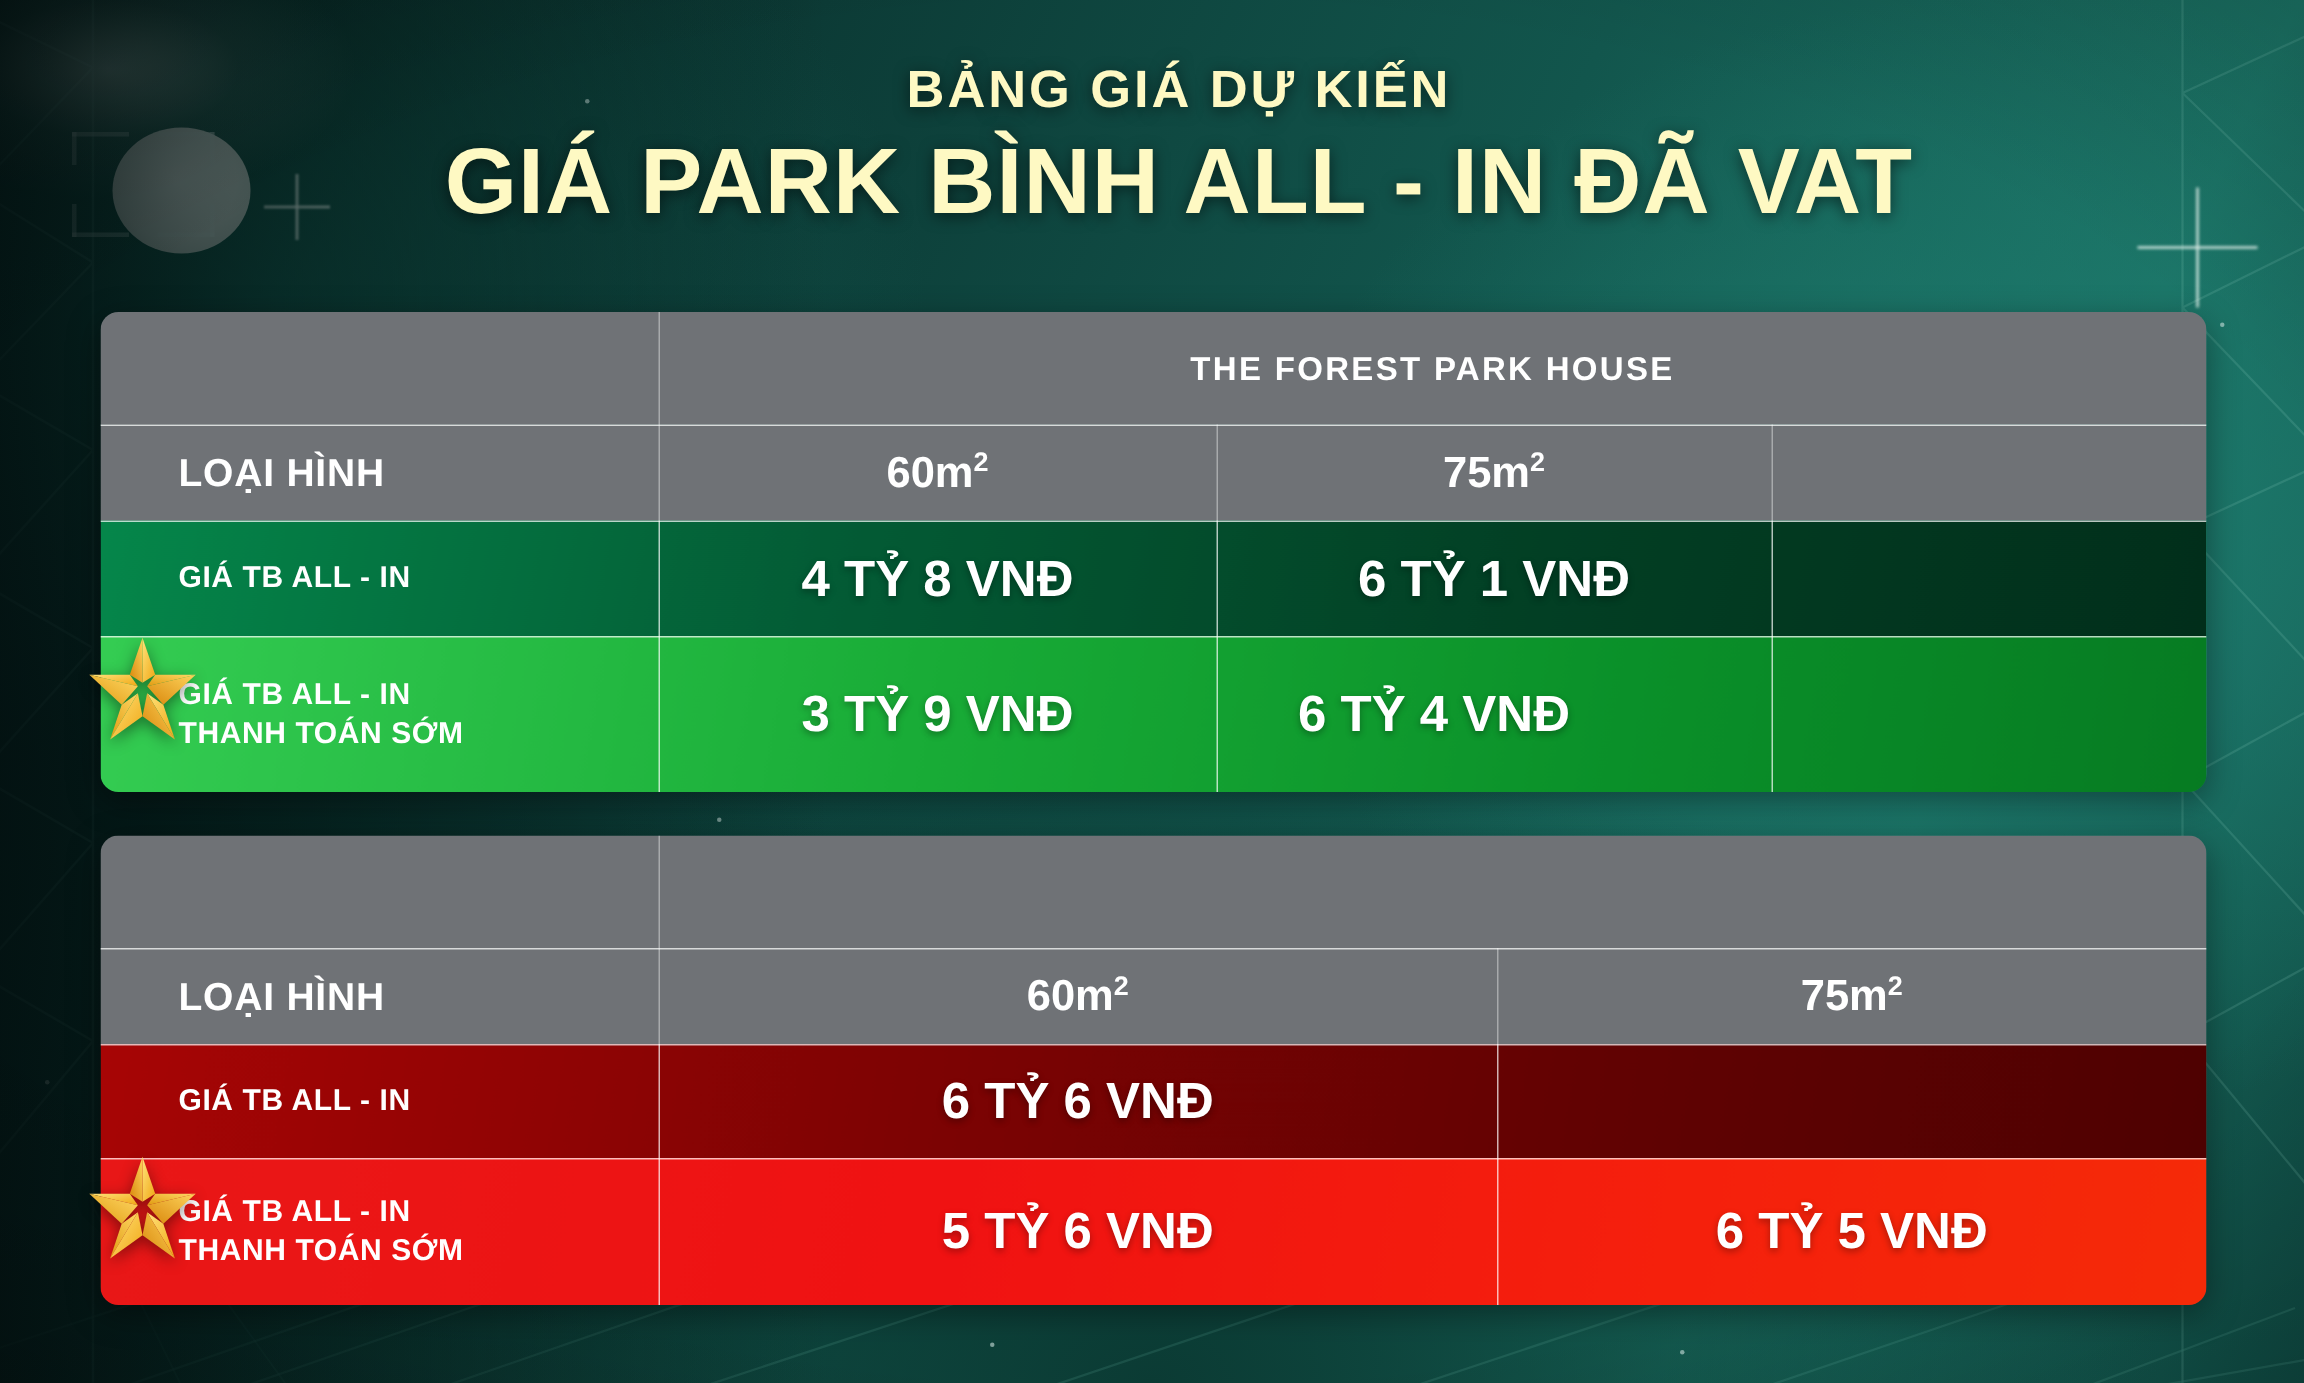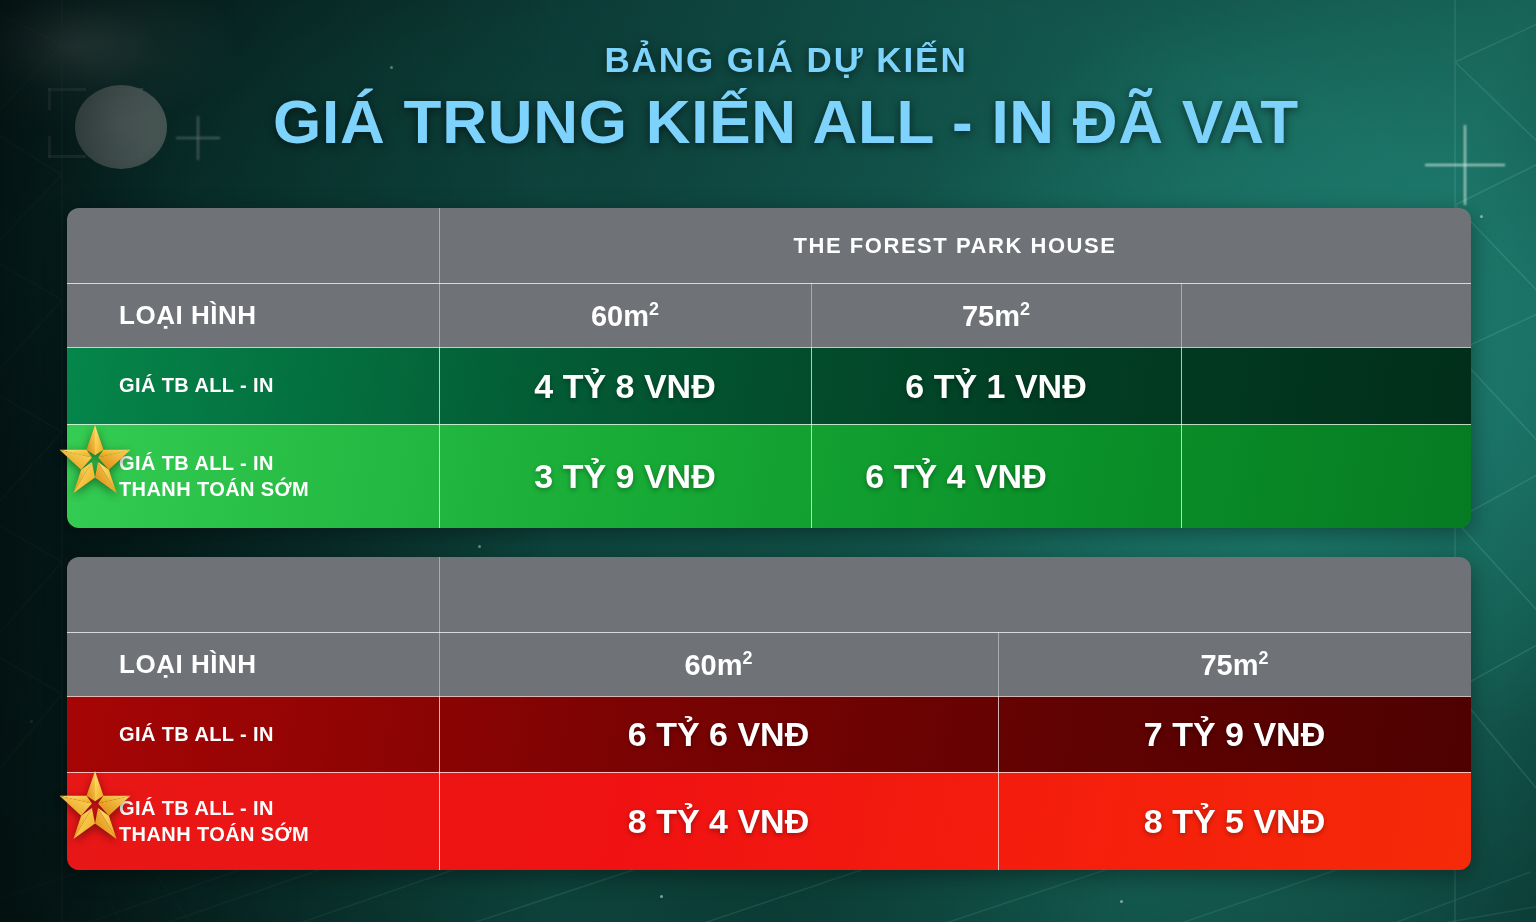--- a/index.html
+++ b/index.html
@@ -45,21 +45,21 @@
     pointer-events:none;
   }
   .bracket span{ position:absolute; background:rgba(210,230,225,.38); }
   .spark{ position:absolute; pointer-events:none; }
   .spark i{ position:absolute; left:50%; top:50%; background:rgba(222,240,235,.78); }
   .dot{ position:absolute; border-radius:50%; background:rgba(225,242,238,.55); }
 
   
   #title-block{
     position:absolute; left:0; top:42px; width:1536px; z-index:5;
-    text-align:center; color:#7dd3fc;
+    text-align:center; color:#fef9c3;
     text-shadow:0 2px 10px rgba(0,0,0,.55);
     padding-left:36px;
   }
   #title-sub{
     font-size:35px; font-weight:bold; letter-spacing:.055em;
     line-height:1.05;
   }
   #title-main{
     font-size:62px; font-weight:bold; letter-spacing:.012em;
     line-height:1.18; margin-top:6px;
@@ -219,21 +219,21 @@
   <div class="dot" style="left:660px;top:895px;width:3px;height:3px;"></div>
   <div class="dot" style="left:1120px;top:900px;width:3px;height:3px;"></div>
   <div class="dot" style="left:30px;top:720px;width:3px;height:3px;"></div>
 
   <div class="bg-dark-left"></div>
   <div class="bg-vignette"></div>
 </div>
 
 <div id="title-block">
   <div id="title-sub">BẢNG GIÁ DỰ KIẾN</div>
-  <div id="title-main">GIÁ TRUNG KIẾN ALL - IN ĐÃ VAT</div>
+  <div id="title-main">GIÁ PARK BÌNH ALL - IN ĐÃ VAT</div>
 </div>
 
 <div class="table" id="table-forest">
   <div class="vline dim" style="left:372px;top:0;height:139px;"></div>
   <div class="vline" style="left:372px;top:139px;bottom:0;"></div>
   <div class="vline dim" style="left:744px;top:75px;height:64px;"></div>
   <div class="vline" style="left:744px;top:139px;bottom:0;"></div>
   <div class="vline dim" style="left:1114px;top:75px;height:64px;"></div>
   <div class="vline" style="left:1114px;top:139px;bottom:0;"></div>
 
@@ -286,32 +286,31 @@
       <span style="margin:0 auto;"><span>60m</span><sup>2</sup></span>
     </div>
     <div class="tcell s-c2">
       <span style="margin:0 auto;"><span>75m</span><sup>2</sup></span>
     </div>
   </div>
 
   <div class="trow row-data row-1s">
     <div class="tcell c-label">GIÁ TB ALL - IN</div>
     <div class="tcell s-c1 val">6 TỶ 6 VNĐ</div>
-    <div class="tcell s-c2 val">7 TỶ 9 VNĐ</div>
   </div>
 
   <div class="trow row-data row-2s">
     <div class="tcell c-label">
       <div>
         <div>GIÁ TB ALL - IN</div>
         <div>THANH TOÁN SỚM</div>
       </div>
     </div>
-    <div class="tcell s-c1 val">8 TỶ 4 VNĐ</div>
-    <div class="tcell s-c2 val">8 TỶ 5 VNĐ</div>
+    <div class="tcell s-c1 val">5 TỶ 6 VNĐ</div>
+    <div class="tcell s-c2 val">6 TỶ 5 VNĐ</div>
   </div>
 </div>
 
 <svg id="star-forest" class="star-badge" viewBox="0 0 100 96">
   <defs>
     <linearGradient id="gA" x1="0" y1="0" x2="1" y2="1">
       <stop offset="0" stop-color="#ffe27a"></stop>
         <stop offset="1" stop-color="#f0a714"></stop>
     </linearGradient>
     <linearGradient id="gB" x1="1" y1="0" x2="0" y2="1">

